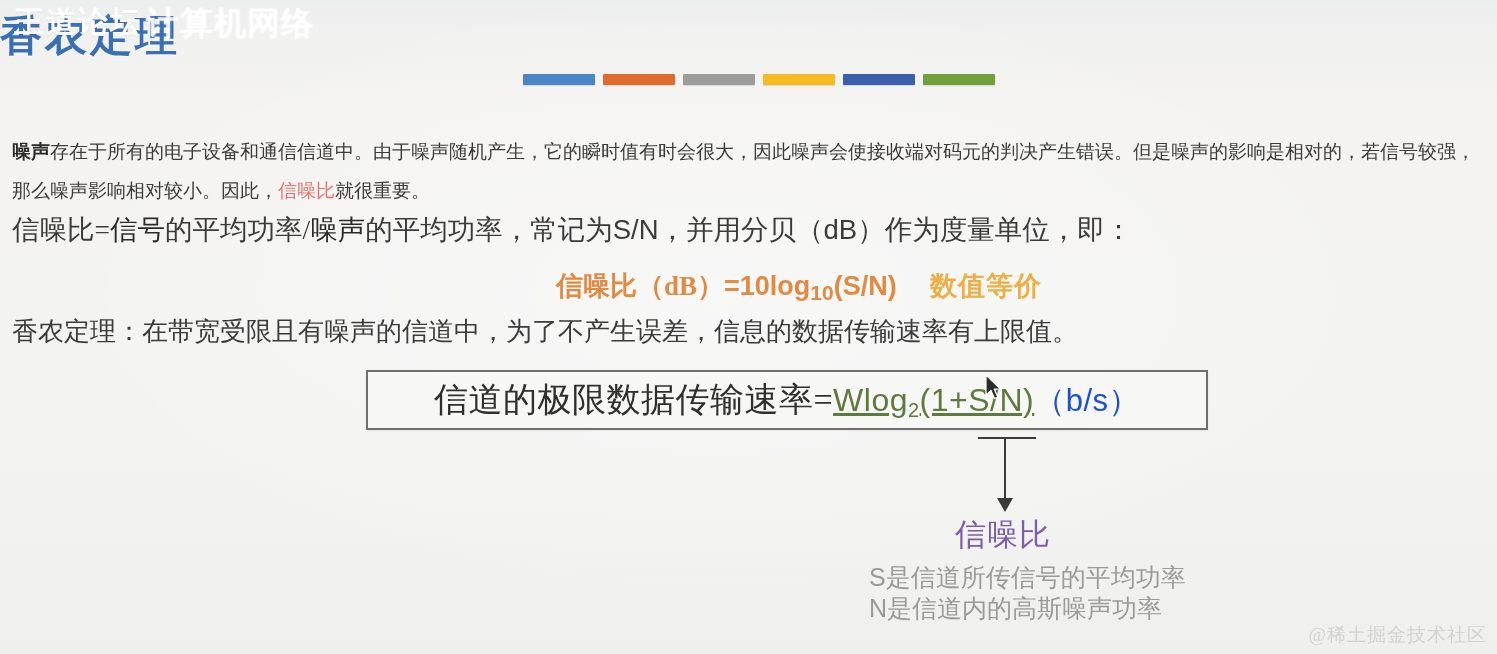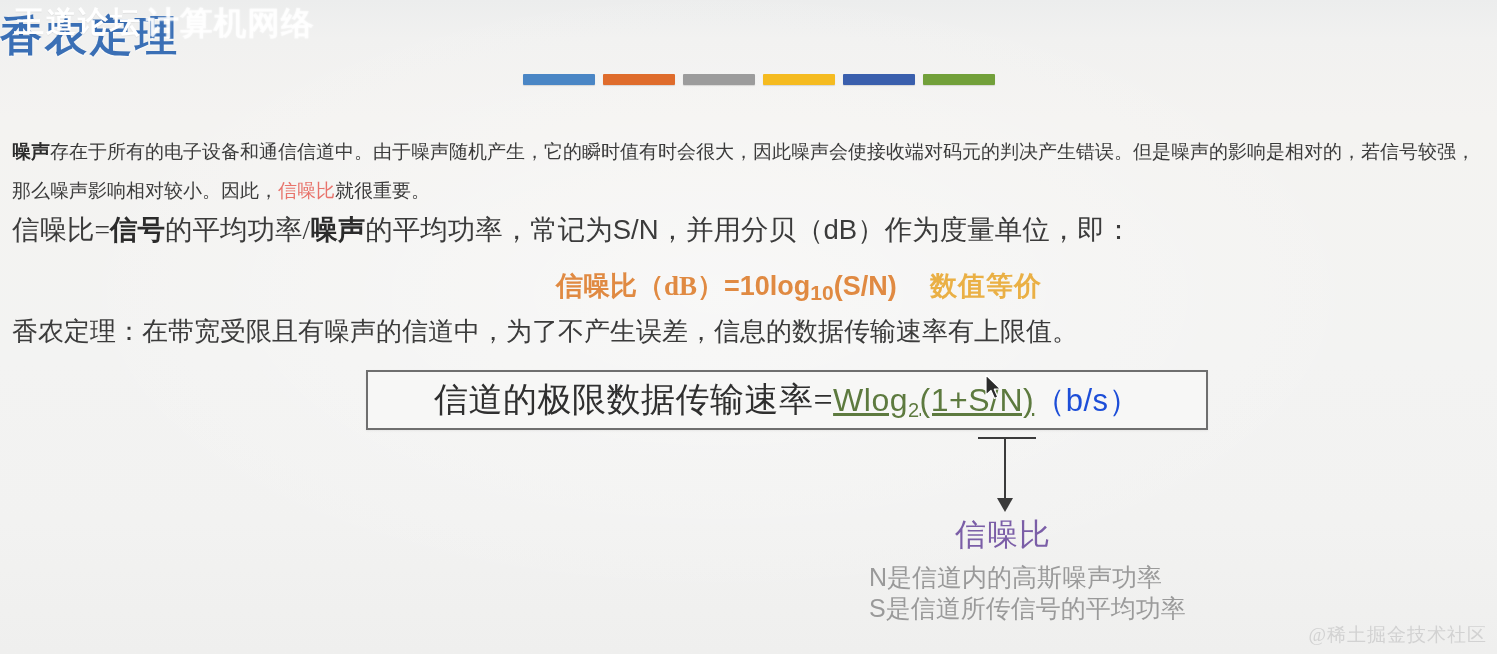--- a/index.html
+++ b/index.html
@@ -110,21 +110,21 @@
   .line3 {
     position: absolute;
     left: 12px;
     top: 210px;
     font-family: "Liberation Serif", "DejaVu Serif", serif;
     font-size: 27.5px;
     line-height: 39px;
     color: #3b3b3b;
     z-index: 3;
   }
-  .line3 b { font-weight: bold; color: #2b2b2b; }
+  .line3 b { font-weight: normal; color: #2b2b2b; }
   .sans { font-family: "Liberation Sans", "DejaVu Sans", sans-serif; }
 
   
   .formula-db {
     position: absolute;
     left: 556px;
     top: 268px;
     font-family: "Liberation Sans", "DejaVu Sans", sans-serif;
     font-size: 27px;
     font-weight: bold;
@@ -325,22 +325,22 @@
       <span>信道的极限数据传输速率=</span><span class="green"><span>Wlog</span><sub>2</sub><span>(1+S/N)</span></span><span class="bs">（b/s）</span>
     </div>
   </div>
 
   <div class="ann-hbar"></div>
   <div class="ann-vline"></div>
   <div class="ann-head"></div>
   <div class="ann-label">信噪比</div>
 
   <div class="notes">
+    <div>S是信道所传信号的平均功率</div>
     <div>N是信道内的高斯噪声功率</div>
-    <div>S是信道所传信号的平均功率</div>
   </div>
 
   <div class="wm-bottomright">@稀土掘金技术社区</div>
 
   <div class="cursor">
     <svg width="20" height="28" viewBox="0 0 20 28" xmlns="http://www.w3.org/2000/svg">
       <path d="M2,1 L2,21 L7,16.5 L10.5,24.5 L13.8,23 L10.3,15.2 L16.5,15 Z" fill="#2b2b2b" stroke="#ffffff" stroke-width="1.2" stroke-linejoin="round"></path>
     </svg>
   </div>
 

